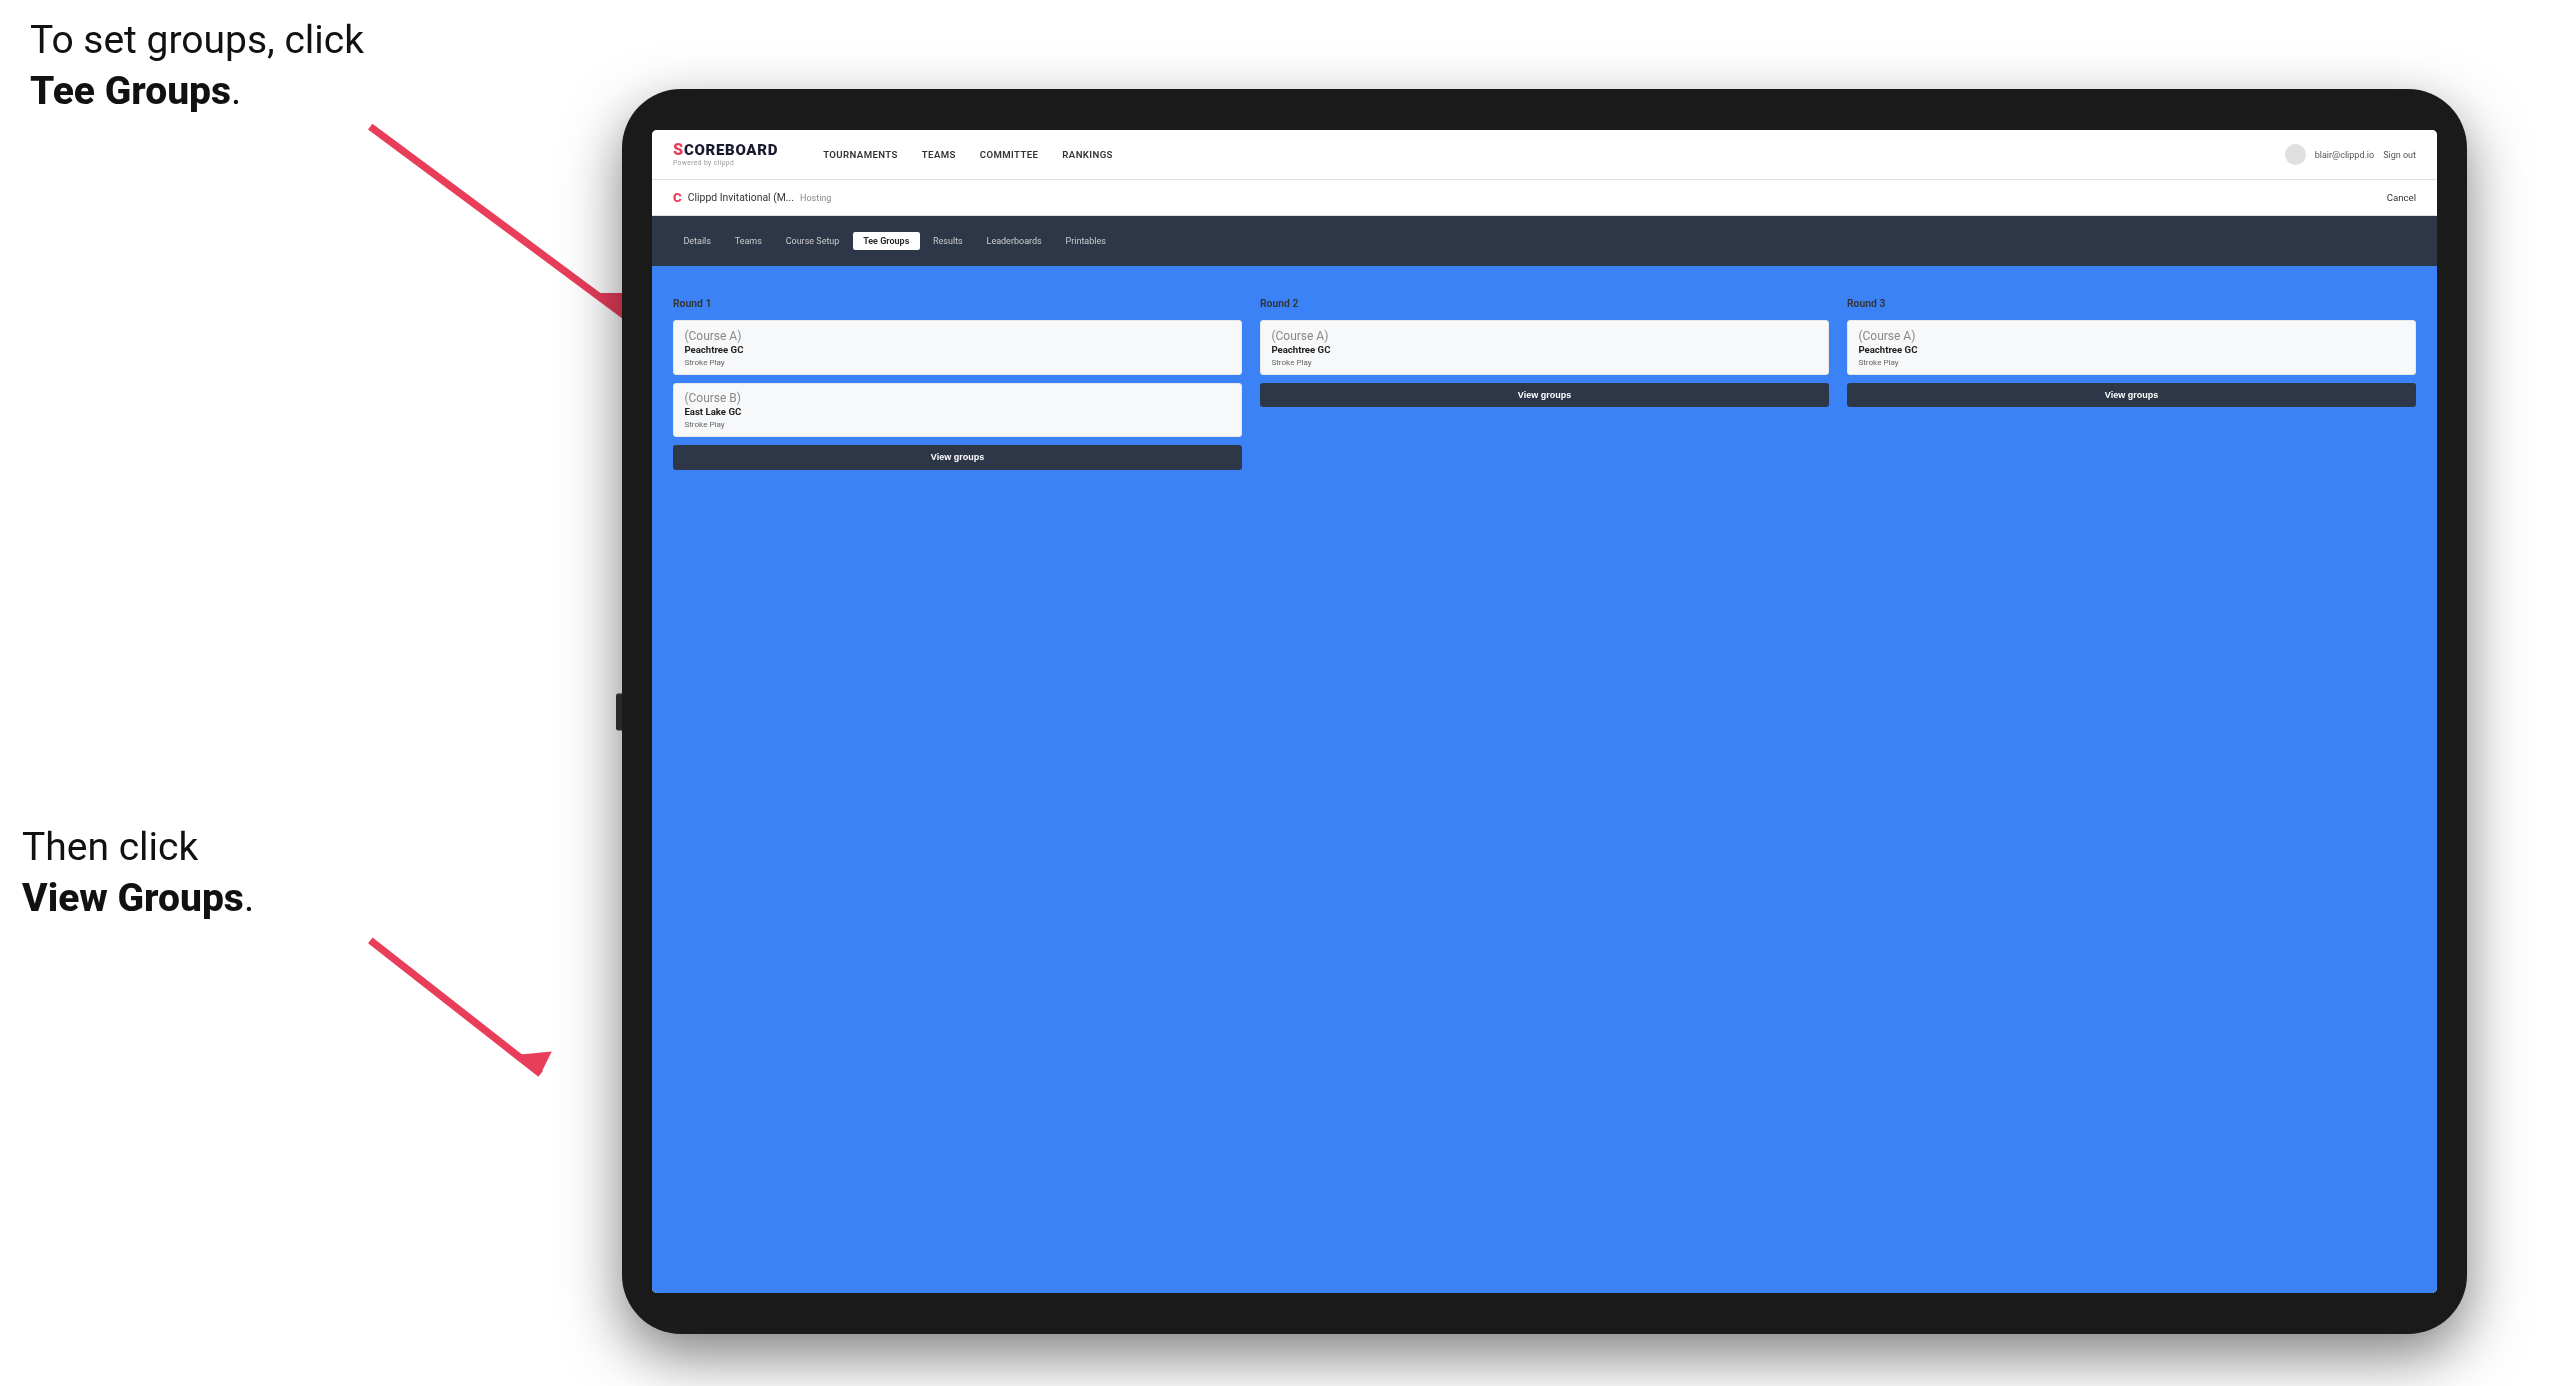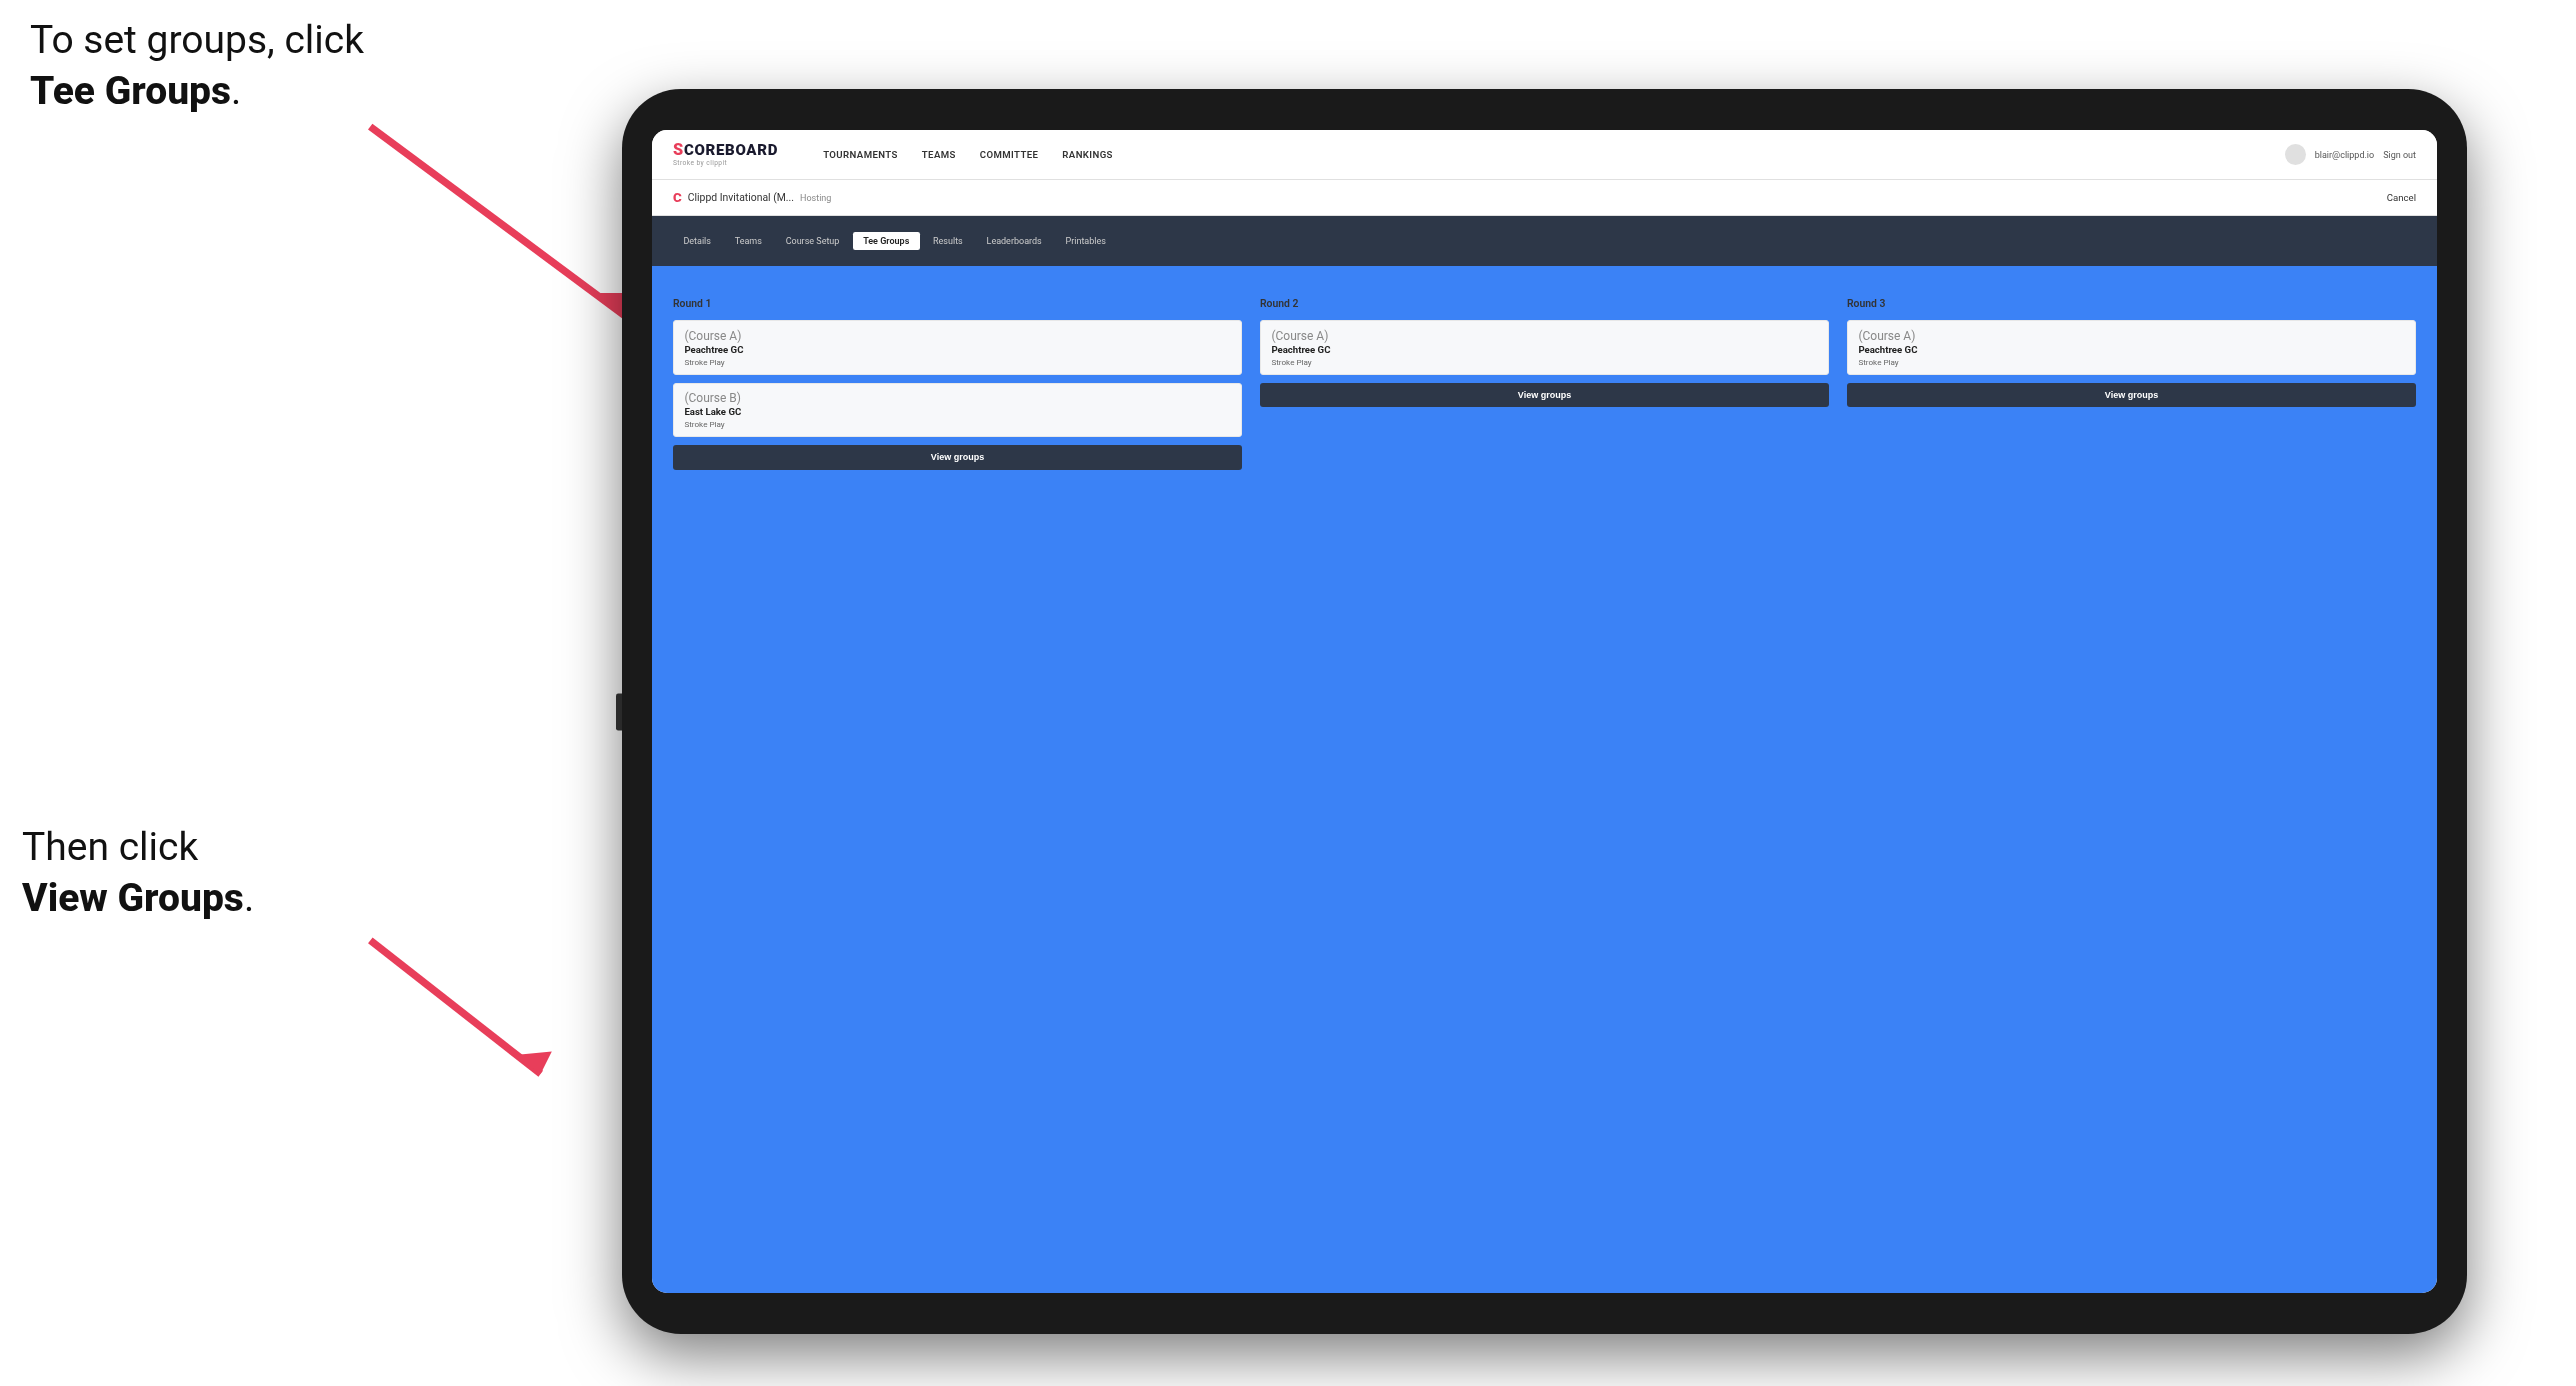--- a/index.html
+++ b/index.html
@@ -71,21 +71,21 @@
       padding: 41px 30px;
       display: flex;
       align-items: center;
       justify-content: center;
     }
 
     .tablet-screen {
       width: 100%;
       height: 100%;
       background: #f5f5f5;
-      border-radius: 15px;
+      border-radius: 5px;
       overflow: hidden;
       display: flex;
       flex-direction: column;
     }
 
     
     .top-nav {
       background: #ffffff;
       border-bottom: 0.7px solid #e0e0e0;
       padding: 0 21px;
@@ -313,21 +313,21 @@
 
 <div class="tablet-frame">
   <div class="tablet-side-btn"></div>
   <div class="tablet-screen">
 
     <div class="top-nav">
       <div class="logo-area">
         <span class="logo-text">
           <span class="logo-c">S</span>COREBOARD
         </span>
-        <span class="logo-sub">Stroke by clippit</span>
+        <span class="logo-sub">Powered by clippd</span>
       </div>
       <div class="nav-links">
         <span class="nav-link">TOURNAMENTS</span>
         <span class="nav-link">TEAMS</span>
         <span class="nav-link">COMMITTEE</span>
         <span class="nav-link">RANKINGS</span>
       </div>
       <div class="nav-right">
         <div class="user-avatar"></div>
         <span>blair@clippd.io</span>

